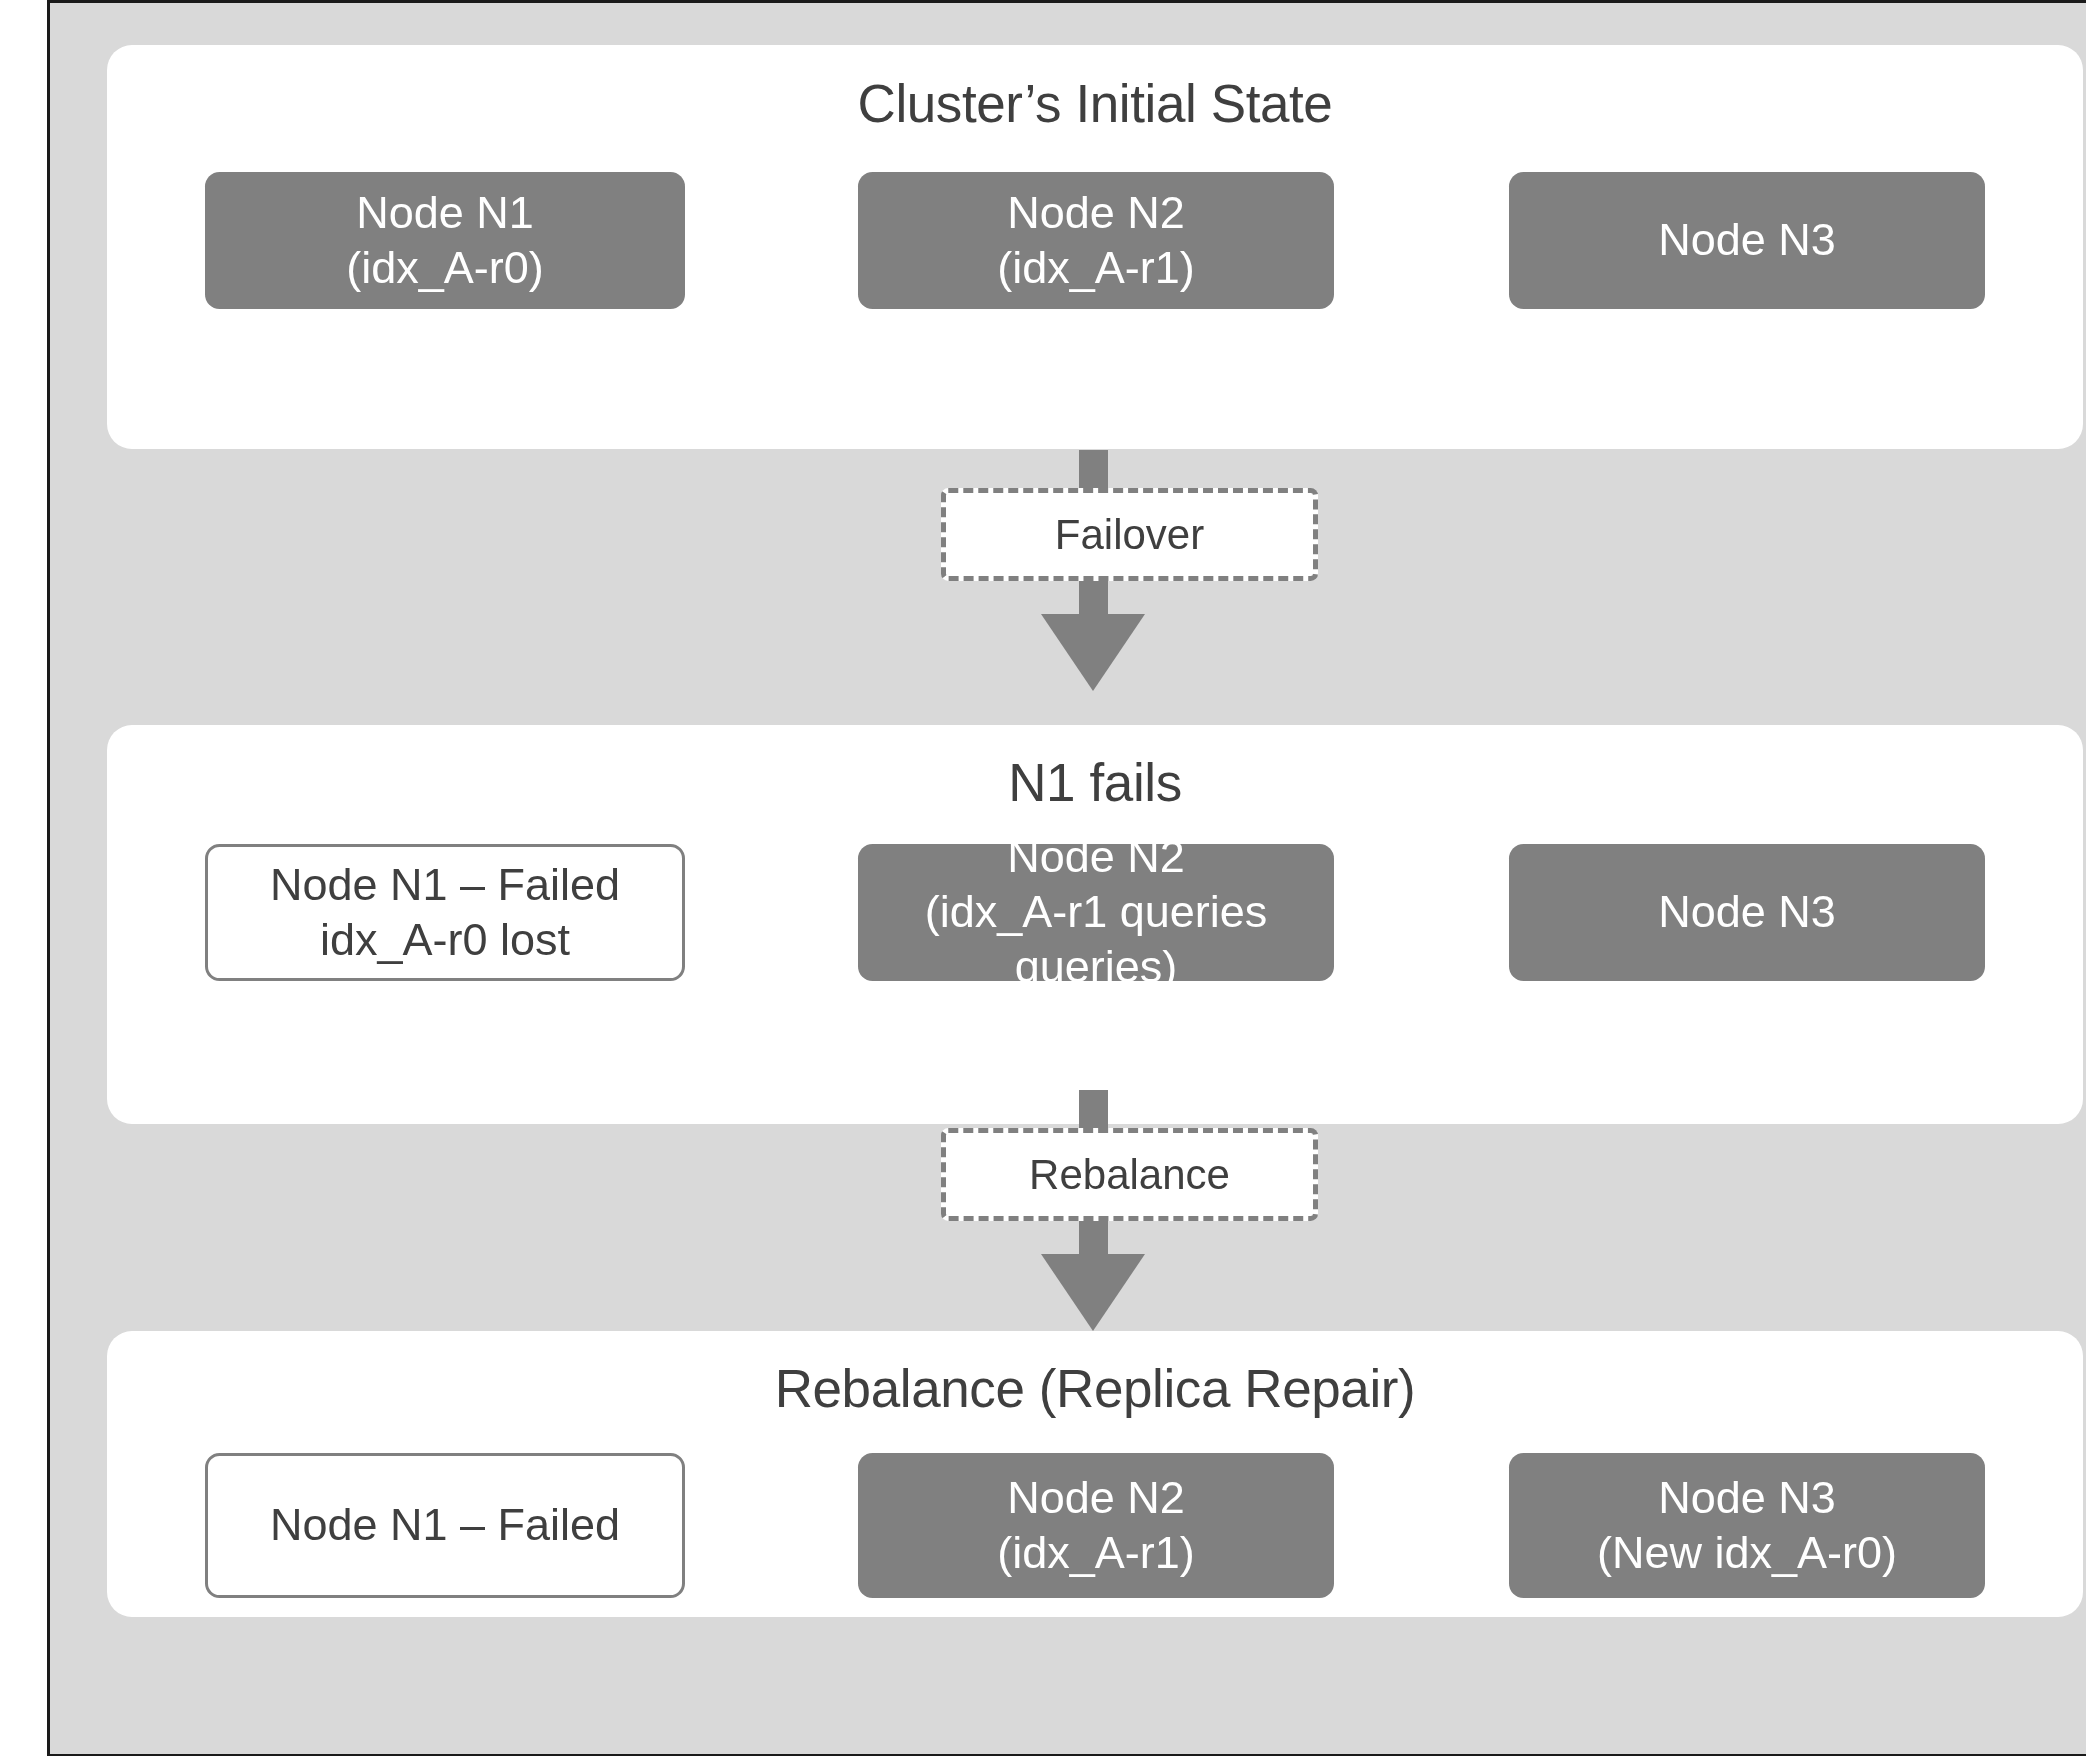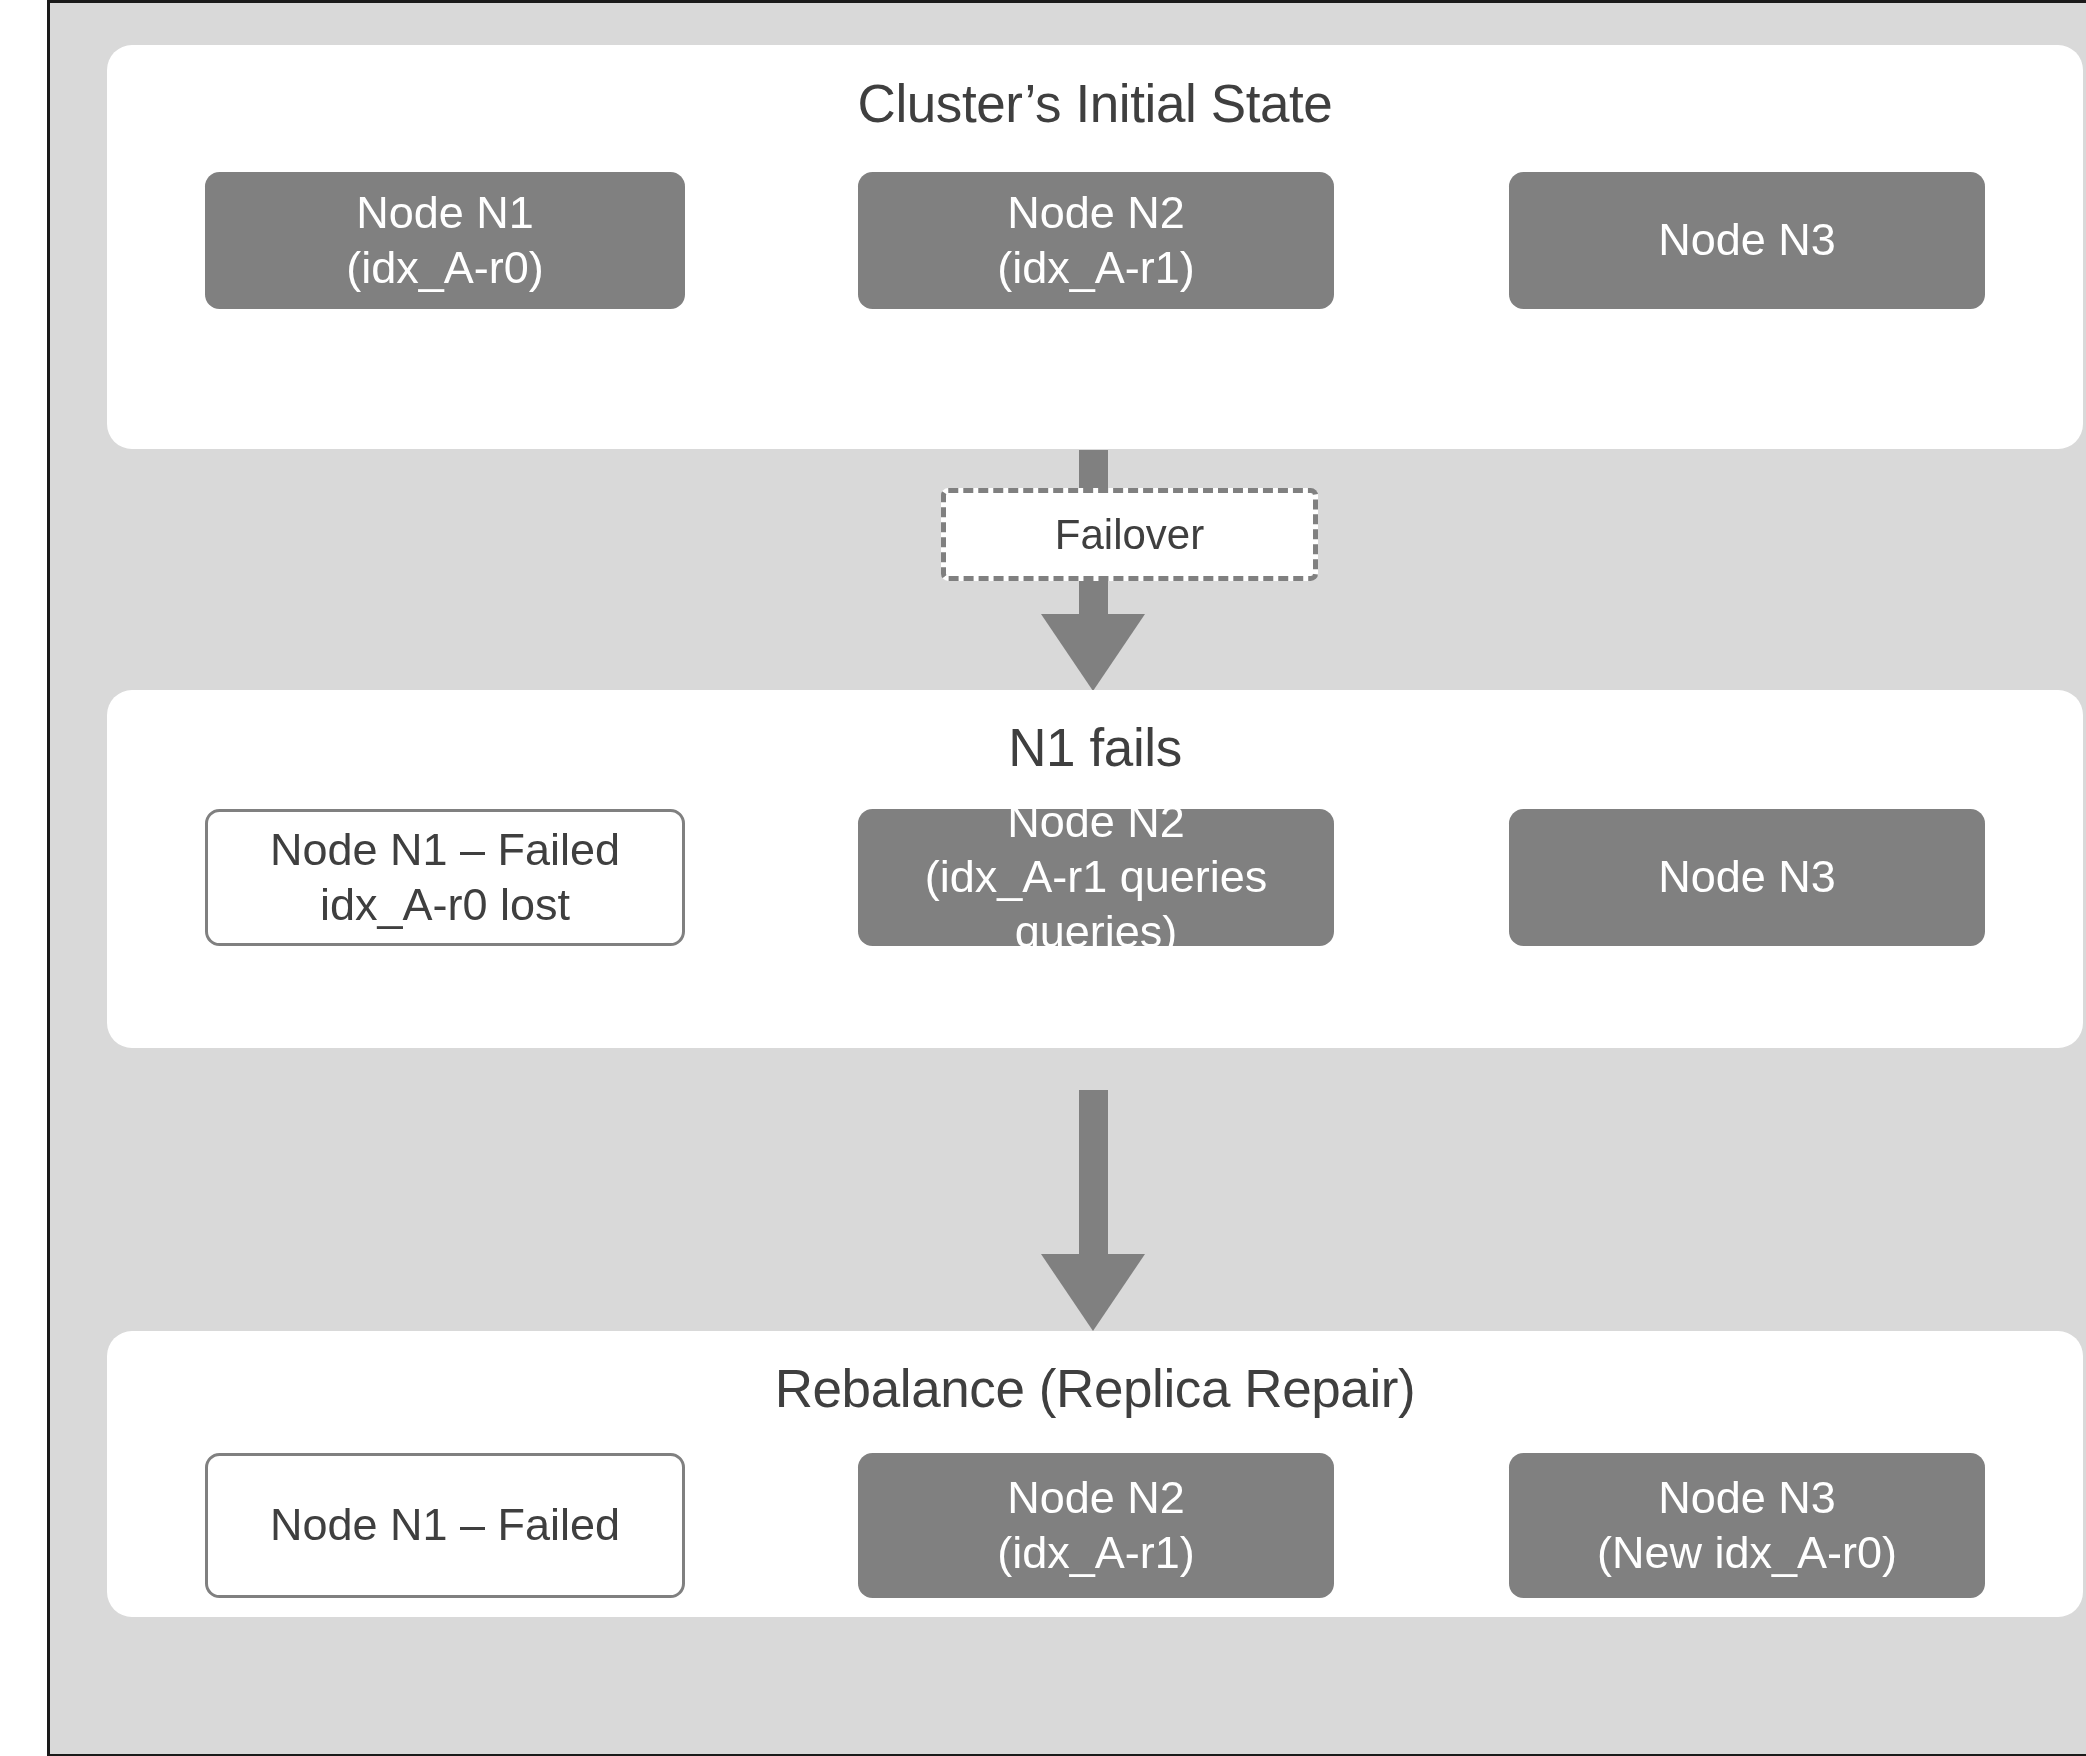--- a/index.html
+++ b/index.html
@@ -27,21 +27,21 @@
   
   .stage {
     position: absolute;
     left: 57px;
     width: 1976px;
     background: #ffffff;
     border-radius: 25px;
     box-sizing: border-box;
   }
   #stage-0 { top: 42px;   height: 404px; }
-  #stage-1 { top: 687px;  height: 358px; }
+  #stage-1 { top: 722px;  height: 399px; }
   #stage-2 { top: 1328px; height: 286px; }
 
   .stage-title {
     position: absolute;
     top: 0;
     left: 0;
     right: 0;
     text-align: center;
     color: #3f3f3f;
     font-size: 53px;
@@ -208,20 +208,21 @@
           <span class="line">Node N3</span>
         </span>
       </div>
 
     </div>
   </div>
 
   <div class="connector" id="connector-1">
     <div class="arrow-stem"></div>
     <div class="arrow-head"></div>
+    <div class="connector-label">Rebalance</div>
   </div>
 
   <div class="stage" id="stage-2">
     <div class="stage-title">Rebalance (Replica Repair)</div>
     <div class="nodes">
 
       <div class="node outlined col-0">
         <span class="lines">
           <span class="line">Node N1 – Failed</span>
         </span>

